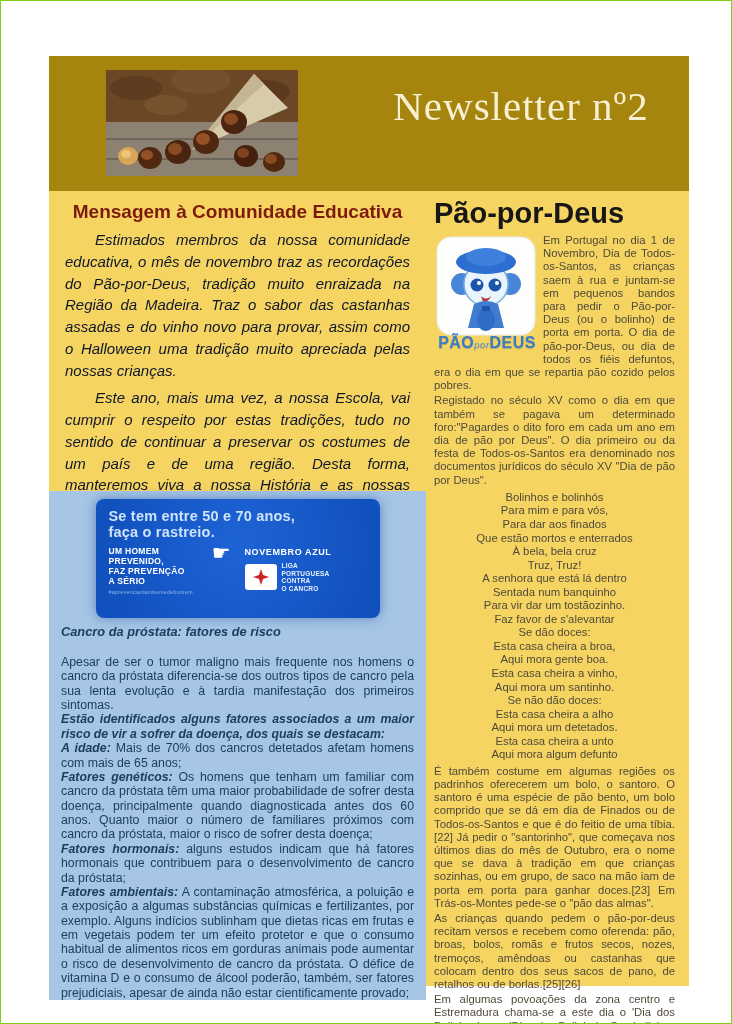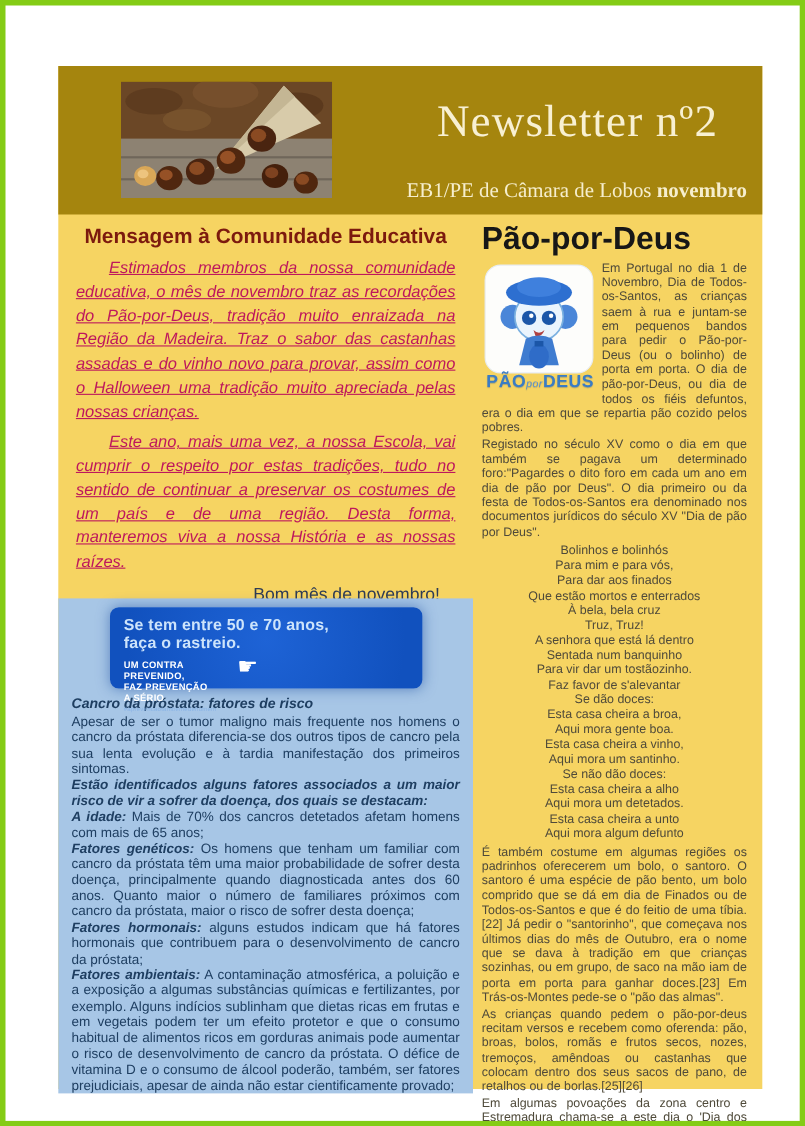--- a/index.html
+++ b/index.html
@@ -1,62 +1,62 @@
 <!DOCTYPE html>
 <html lang="pt"><head>
 <meta charset="utf-8">
 <style>
   html,body{margin:0;padding:0;background:#ffffff;}
   .page{position:relative;width:732px;height:1024px;background:#ffffff;
-        border:5px solid #84cc16;box-sizing:border-box;overflow:hidden;
+        border:1px solid #84cc16;box-sizing:border-box;overflow:hidden;
         font-family:"Liberation Sans",sans-serif;}
   .sheet{position:absolute;left:48px;top:55px;width:640px;height:930px;background:#f6d462;}
 
   
   .banner{position:relative;width:640px;height:135px;background:#a5850e;}
   .chestnut-wrap{position:absolute;left:57px;top:14px;width:192px;height:106px;overflow:hidden;}
   .hdr-title{position:absolute;right:18px;top:26px;width:300px;text-align:center;
              font-family:"Liberation Serif",serif;font-size:41px;color:#f8f0d2;letter-spacing:1px;}
   .hdr-sub{position:absolute;right:14px;bottom:10px;width:330px;text-align:right;
            font-family:"Liberation Serif",serif;font-size:19px;color:#f6eecd;}
   .hdr-sub b{font-weight:700;}
 
   
   .cols{display:flex;width:640px;height:795px;}
   .col-left{width:377px;display:flex;flex-direction:column;}
   .col-right{width:263px;box-sizing:border-box;padding:6px 14px 0 8px;color:#4f4a3a;}
 
   
-  .msg{height:349px;box-sizing:border-box;padding:8px 16px 0 16px;}
+  .msg{height:300px;box-sizing:border-box;padding:8px 16px 0 16px;}
   .msg h1{margin:2px 0 6px 0;text-align:center;font-size:19px;color:#7c1a0e;font-weight:700;}
-  .msg p{margin:6px 0;font-size:15px;font-style:italic;color:#be185d;text-align:justify;
-         text-indent:30px;line-height:1.45;text-decoration:underline;}
+  .msg p{margin:6px 0;font-size:15px;font-style:italic;color:#0f172a;text-align:justify;
+         text-indent:30px;line-height:1.45;}
   .signoff{margin-top:10px;text-align:right;padding-right:14px;font-size:16px;color:#2e3c55;}
 
   
   .bluebox{flex:1;background:#a7c6e6;box-sizing:border-box;padding:8px 0 0 0;}
-  .campaign{margin:0 auto;width:284px;height:74px;border-radius:8px;box-sizing:border-box;
+  .campaign{margin:0 auto;width:284px;height:119px;border-radius:8px;box-sizing:border-box;
             background:radial-gradient(circle at 50% 40%, #1e63d6 0%, #1151be 85%);
             box-shadow:0 0 12px rgba(27,76,160,.55);padding:9px 13px 6px 13px;}
   .camp-h{font-size:14.5px;font-weight:700;color:#cde4fb;line-height:1.12;letter-spacing:.2px;}
   .camp-row{display:flex;margin-top:7px;}
   .slogan{position:relative;width:120px;}
   .slogan .s-line{font-size:8.5px;font-weight:800;color:#ffffff;line-height:1.15;letter-spacing:.3px;}
   .hand{position:absolute;right:-2px;top:-6px;font-size:21px;color:#ffffff;}
   .hashtag{margin-top:2px;font-size:5.5px;color:#8ab4e6;letter-spacing:.2px;}
   .nov{margin-left:16px;}
   .nov-title{font-size:9px;font-weight:800;color:#ffffff;letter-spacing:.6px;}
   .liga-row{display:flex;align-items:center;margin-top:5px;}
   .liga-box{width:32px;height:26px;background:#ffffff;border-radius:3px;display:flex;
             align-items:center;justify-content:center;}
   .liga-txt{margin-left:5px;font-size:6.5px;font-weight:700;color:#e8f1fb;line-height:1.15;letter-spacing:.2px;}
 
   
   .prostate{padding:7px 12px 0 12px;font-size:12.3px;line-height:1.17;color:#1e3e61;text-align:justify;}
-  .prostate .pt{font-weight:700;font-style:italic;font-size:12.8px;margin:0 0 1px 0;}
+  .prostate .pt{font-weight:700;font-style:italic;font-size:12.8px;margin:0 0 15px 0;}
   .prostate p{margin:0;}
   .bold-it{font-weight:700;font-style:italic;}
   .f-label{font-weight:700;font-style:italic;}
 
   
   .rc-h{margin:0 0 4px 0;font-size:29px;font-weight:700;color:#171717;}
   .rc p{margin:0 0 2px 0;font-size:11.3px;line-height:1.17;text-align:justify;}
   .logo-block{float:left;width:102px;margin:2px 7px 2px 0;text-align:right;}
   .logo-word{margin-top:-6px;font-weight:700;color:#3a7cc4;font-size:16px;letter-spacing:.5px;
              text-shadow:0 1px 1px rgba(40,80,140,.35);}
@@ -93,48 +93,60 @@
           <ellipse cx="41" cy="85" rx="6" ry="5" fill="#965126"></ellipse>
           <ellipse cx="22" cy="86" rx="10" ry="9" fill="#d9a757"></ellipse>
           <ellipse cx="20" cy="84" rx="5" ry="4" fill="#edc47e"></ellipse>
           <ellipse cx="140" cy="86" rx="12" ry="11" fill="#45200c"></ellipse>
           <ellipse cx="137" cy="83" rx="6" ry="5" fill="#7e4220"></ellipse>
           <ellipse cx="168" cy="92" rx="11" ry="10" fill="#50270f"></ellipse>
           <ellipse cx="165" cy="89" rx="6" ry="5" fill="#8a4a22"></ellipse>
         </svg>
       </div>
       <div class="hdr-title">Newsletter nº2</div>
-      <div class="hdr-sub">
-        <span>EB1/PE de Câmara de Lobos</span>
-        <b>novembro</b>
-      </div>
     </div>
 
     <div class="cols">
 
       <div class="col-left">
         <div class="msg">
           <h1>Mensagem à Comunidade Educativa</h1>
           <p>Estimados membros da nossa comunidade educativa, o mês de novembro traz as recordações do Pão-por-Deus, tradição muito enraizada na Região da Madeira. Traz o sabor das castanhas assadas e do vinho novo para provar, assim como o Halloween uma tradição muito apreciada pelas nossas crianças.</p>
           <p>Este ano, mais uma vez, a nossa Escola, vai cumprir o respeito por estas tradições, tudo no sentido de continuar a preservar os costumes de um país e de uma região. Desta forma, manteremos viva a nossa História e as nossas raízes.</p>
           <div class="signoff">Bom mês de novembro!</div>
         </div>
 
         <div class="bluebox">
           <div class="campaign">
             <div class="camp-h">Se tem entre 50 e 70 anos,</div>
             <div class="camp-h">faça o rastreio.</div>
             <div class="camp-row">
               <div class="slogan">
                 <span class="hand">☛</span>
-                <div class="s-line">UM CONTRA</div>
+                <div class="s-line">UM HOMEM</div>
                 <div class="s-line">PREVENIDO,</div>
                 <div class="s-line">FAZ PREVENÇÃO</div>
                 <div class="s-line">A SÉRIO</div>
                 <div class="hashtag">#aprevencaotambemedehomem</div>
+              </div>
+              <div class="nov">
+                <div class="nov-title">NOVEMBRO AZUL</div>
+                <div class="liga-row">
+                  <div class="liga-box">
+                    <svg width="18" height="18" viewBox="0 0 20 20">
+                      <polygon points="10,1 12.2,7.8 19,10 12.2,12.2 10,19 7.8,12.2 1,10 7.8,7.8" fill="#cc2222"></polygon>
+                    </svg>
+                  </div>
+                  <div class="liga-txt">
+                    <div>LIGA</div>
+                    <div>PORTUGUESA</div>
+                    <div>CONTRA</div>
+                    <div>O CANCRO</div>
+                  </div>
+                </div>
               </div>
             </div>
           </div>
 
           <div class="prostate">
             <p class="pt">Cancro da próstata: fatores de risco</p>
             <p>Apesar de ser o tumor maligno mais frequente nos homens o cancro da próstata diferencia-se dos outros tipos de cancro pela sua lenta evolução e à tardia manifestação dos primeiros sintomas.</p>
             <p class="bold-it">Estão identificados alguns fatores associados a um maior risco de vir a sofrer da doença, dos quais se destacam:</p>
             <p class="factor"><span class="f-label">A idade:</span> <span>Mais de 70% dos cancros detetados afetam homens com mais de 65 anos;</span></p>
             <p class="factor"><span class="f-label">Fatores genéticos:</span> <span>Os homens que tenham um familiar com cancro da próstata têm uma maior probabilidade de sofrer desta doença, principalmente quando diagnosticada antes dos 60 anos. Quanto maior o número de familiares próximos com cancro da próstata, maior o risco de sofrer desta doença;</span></p>

